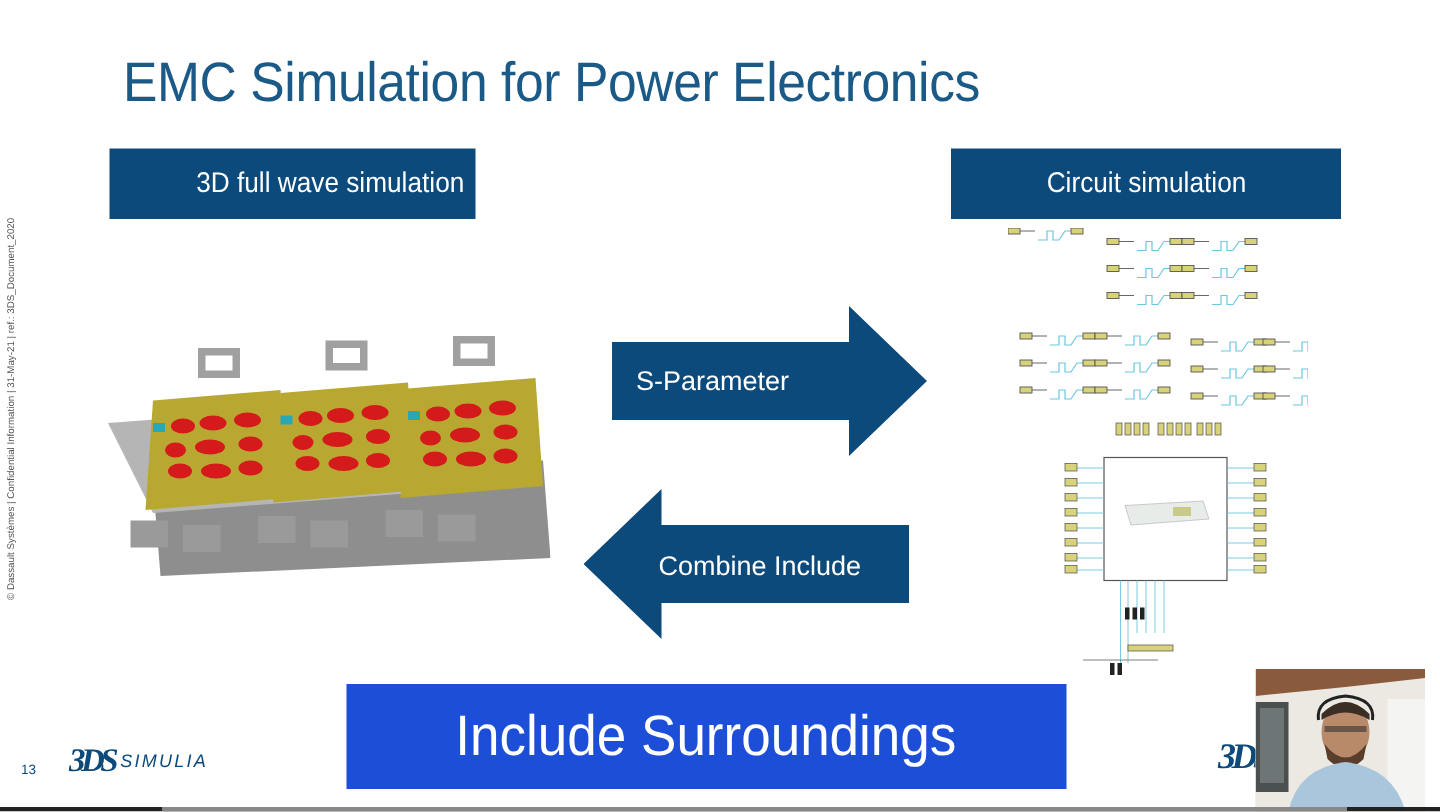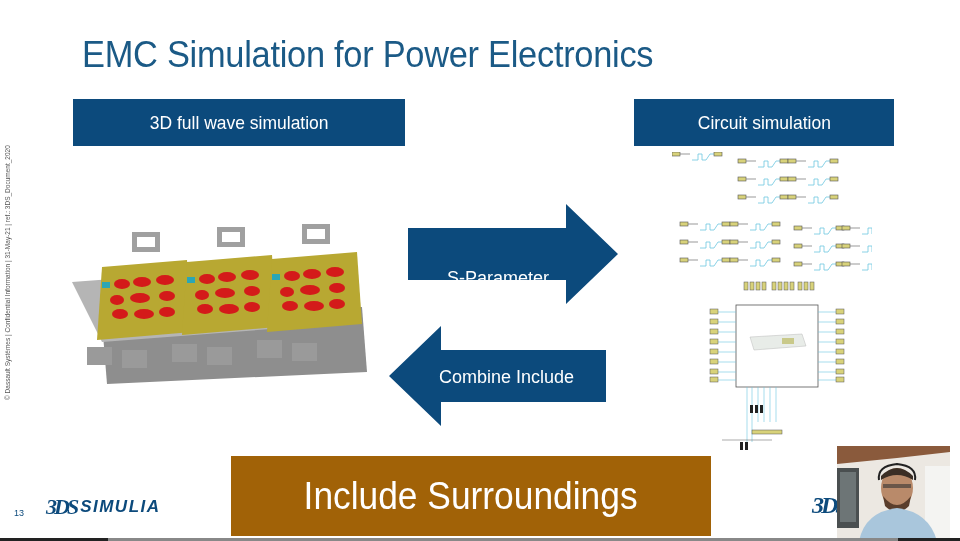--- a/index.html
+++ b/index.html
@@ -4,38 +4,38 @@
 <style>
   html, body { margin:0; padding:0; }
   body { width:960px; height:541px; position:relative; overflow:hidden; background:#ffffff; font-family:"Liberation Sans", sans-serif; }
   .title { position:absolute; left:82px; top:34px; font-size:37px; color:#1b5a86; letter-spacing:-0.3px; transform:scaleX(0.93); transform-origin:left top; white-space:nowrap; }
   .box { position:absolute; background:#0c4a7c; color:#fff; display:flex; align-items:center; justify-content:center; font-size:19px; }
   .box span { transform:scaleX(0.92); display:inline-block; }
   .sidebar-text { position:absolute; left:4px; top:400px; width:280px; font-size:6.5px; color:#555; transform:rotate(-90deg); transform-origin:left top; white-space:nowrap; }
   .page-num { position:absolute; left:14px; top:508px; font-size:9px; color:#0c4a7c; }
   .logo { position:absolute; left:46px; top:494px; display:flex; align-items:center; gap:4px; color:#0c4a7c; }
   .logo .ds { font-family:"Liberation Serif", serif; font-style:italic; font-size:22px; font-weight:bold; letter-spacing:-3px; }
-  .logo .word { font-size:17px; font-weight:bold; letter-spacing:1.5px; font-style:italic; }
+  .logo .word { font-size:12px; font-weight:normal; letter-spacing:1.5px; font-style:italic; }
   .arrow { position:absolute; }
   .arrow-label { position:absolute; color:#fff; font-size:18px; white-space:nowrap; }
-  .teal { position:absolute; left:231px; top:456px; width:480px; height:80px; background:#a16207; color:#fff; display:flex; align-items:center; justify-content:center; font-size:38px; }
+  .teal { position:absolute; left:231px; top:456px; width:480px; height:70px; background:#1d4ed8; color:#fff; display:flex; align-items:center; justify-content:center; font-size:38px; }
   .teal span { transform:scaleX(0.93); display:inline-block; }
   .ds-right { position:absolute; left:812px; top:492px; font-family:"Liberation Serif", serif; font-style:italic; font-size:24px; font-weight:bold; color:#0c4a7c; letter-spacing:-3px; }
   .webcam { position:absolute; left:837px; top:446px; width:113px; height:95px; background:#e8e3dc; overflow:hidden; }
   .bottom-bar { position:absolute; left:0; top:538px; width:960px; height:3px; background:#222; }
   .bottom-bar .light { position:absolute; left:108px; top:0; width:790px; height:3px; background:#888; }
 </style>
 </head>
 <body>
 
 <div class="title">EMC Simulation for Power Electronics</div>
 
 <div class="sidebar-text">© Dassault Systèmes | Confidential Information | 31-May-21 | ref.: 3DS_Document_2020</div>
 
-<div class="box" style="left:73px; top:99px; width:332px; height:47px;">
+<div class="box" style="left:73px; top:99px; width:244px; height:47px;justify-content:flex-end;">
   <span>3D full wave simulation</span>
 </div>
 
 <div class="box" style="left:634px; top:99px; width:260px; height:47px;">
   <span>Circuit simulation</span>
 </div>
 
 <svg style="position:absolute; left:62px; top:222px;" width="305" height="165" viewBox="0 0 305 165">
   <polygon points="40,100 300,85 305,150 45,162" fill="#8e8e8e"></polygon>
   <polygon points="10,60 280,40 300,100 40,120" fill="#b5b5b5"></polygon>
@@ -96,21 +96,21 @@
     <rect x="110" y="122" width="25" height="18"></rect>
       <rect x="145" y="125" width="25" height="18"></rect>
     <rect x="195" y="118" width="25" height="18"></rect>
       <rect x="230" y="121" width="25" height="18"></rect>
   </g>
 </svg>
 
 <svg class="arrow" style="left:408px; top:204px;" width="212" height="100" viewBox="0 0 212 100">
   <polygon points="0,24 158,24 158,0 210,50 158,100 158,76 0,76" fill="#0c4a7c"></polygon>
 </svg>
-<div class="arrow-label" style="left:447px; top:244px;margin-top:24px;">S-Parameter</div>
+<div class="arrow-label" style="left:424px; top:244px;">S-Parameter</div>
 
 <svg class="arrow" style="left:389px; top:326px;" width="218" height="100" viewBox="0 0 218 100">
   <polygon points="217,24 52,24 52,0 0,50 52,100 52,76 217,76" fill="#0c4a7c"></polygon>
 </svg>
 <div class="arrow-label" style="left:439px; top:367px;">Combine Include</div>
 
 <svg style="position:absolute; left:672px; top:152px;" width="200" height="318" viewBox="0 0 200 318">
   <g id="cell">
     <rect x="0" y="0" width="8" height="4" fill="#d8d27a" stroke="#555" stroke-width="0.6"></rect>
     <line x1="8" y1="2" x2="18" y2="2" stroke="#555" stroke-width="0.6"></line>

